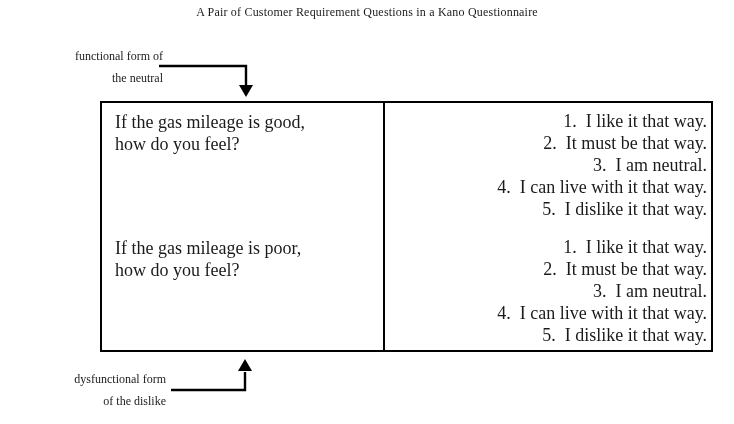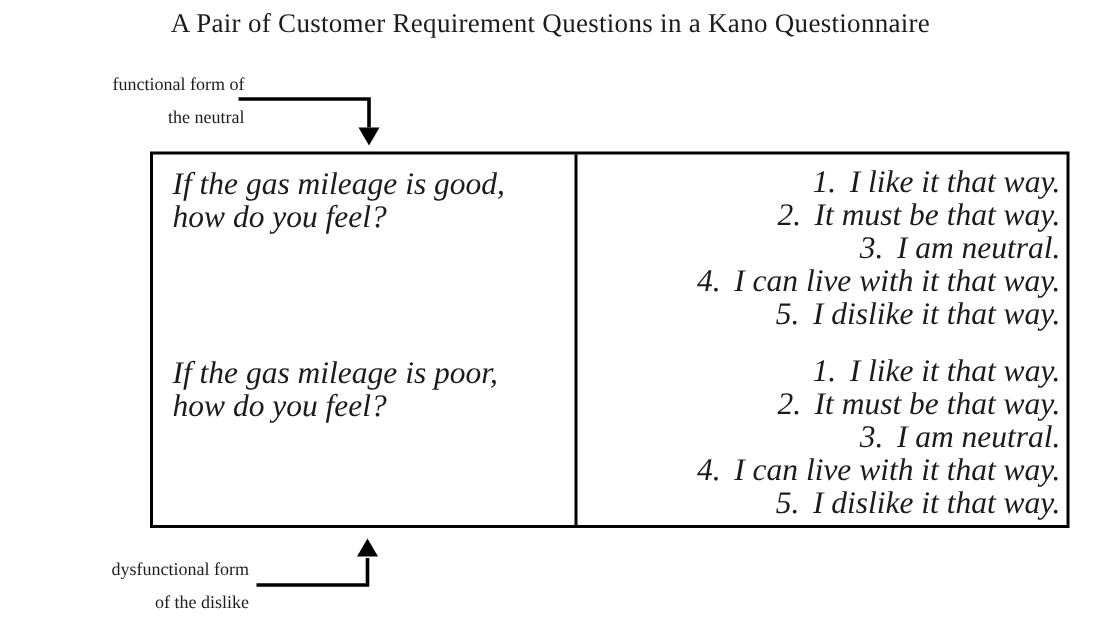--- a/index.html
+++ b/index.html
@@ -15,21 +15,21 @@
     font-family: "Liberation Serif", "DejaVu Serif", serif;
     color: #1b1b1b;
     overflow: hidden;
   }
   .figure-title {
     position: absolute;
     top: 5px;
     left: 0;
     width: 100%;
     text-align: center;
-    font-size: 18px;
+    font-size: 12px;
     letter-spacing: 0.2px;
     white-space: nowrap;
   }
   .side-label {
     position: absolute;
     font-size: 12px;
     line-height: 21.5px;
     text-align: right;
     white-space: nowrap;
   }
@@ -51,23 +51,22 @@
     height: 251px;
     border: 2px solid #000000;
     box-sizing: border-box;
     display: grid;
     grid-template-columns: 283px 1fr;
     grid-template-rows: 121px 1fr;
     background: #ffffff;
   }
   .cell {
     box-sizing: border-box;
-    font-size: 21px;
+    font-size: 18px;
     line-height: 22px;
-    font-style: italic;
   }
   .q-cell {
     border-right: 2px solid #000000;
     padding: 8px 6px 0 13px;
   }
   .a-cell {
     padding: 7px 4px 0 54px;
   }
   .row-2-pad.q-cell { padding-top: 13px; }
   .row-2-pad.a-cell { padding-top: 12px; }

